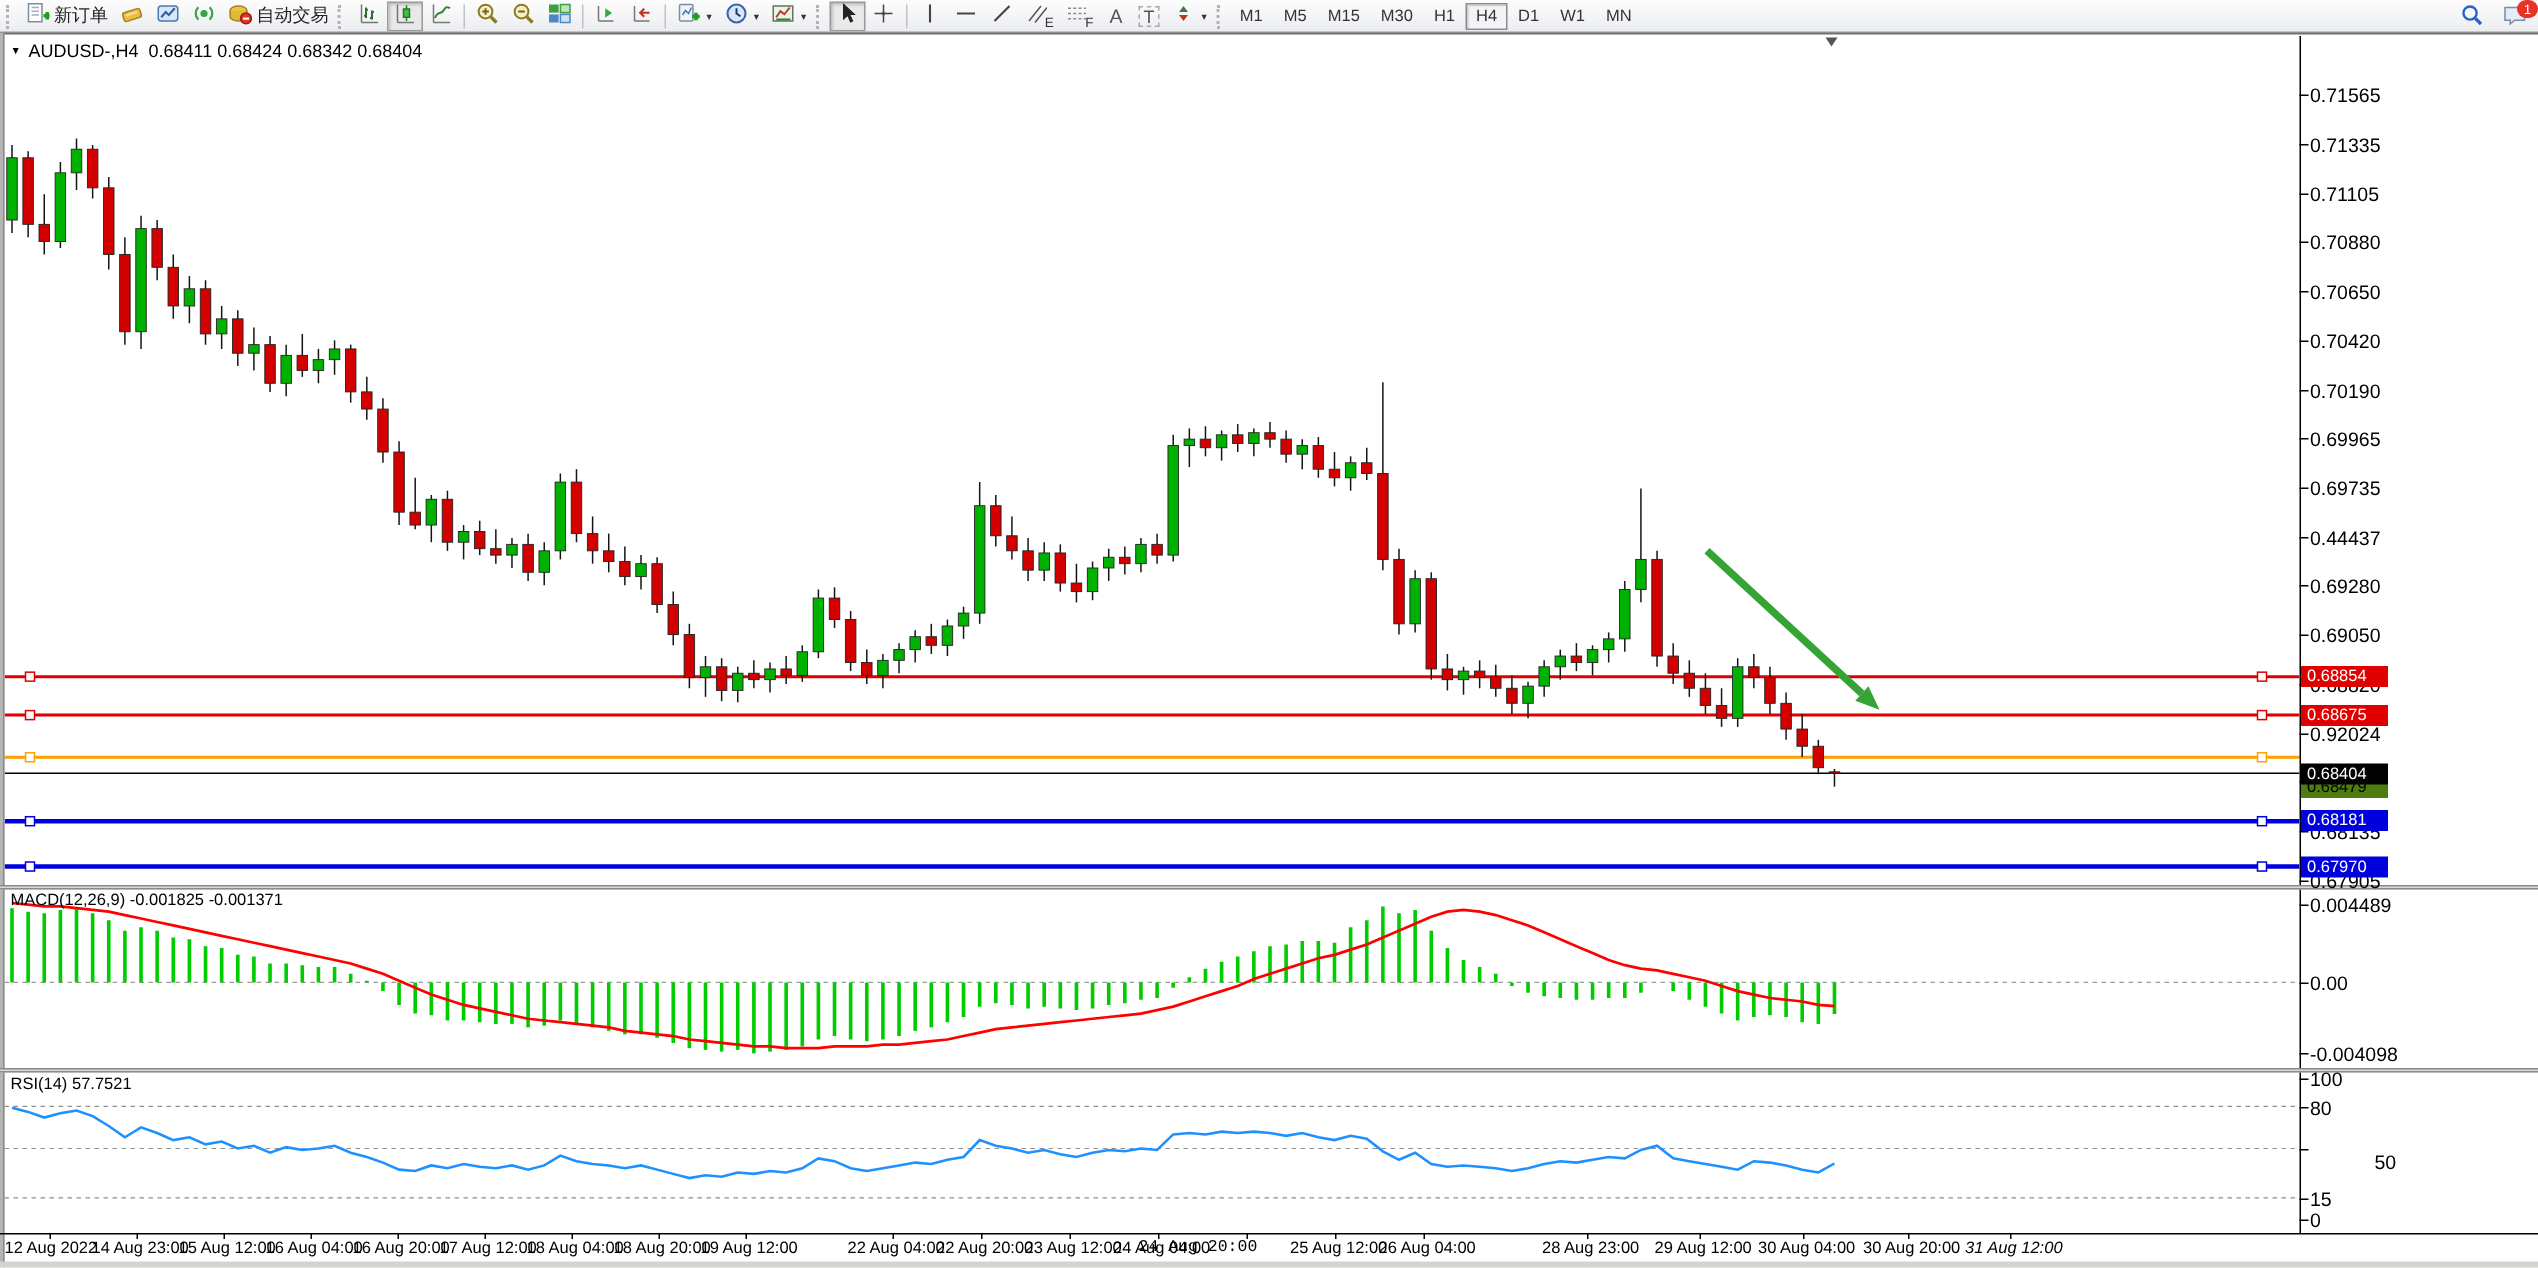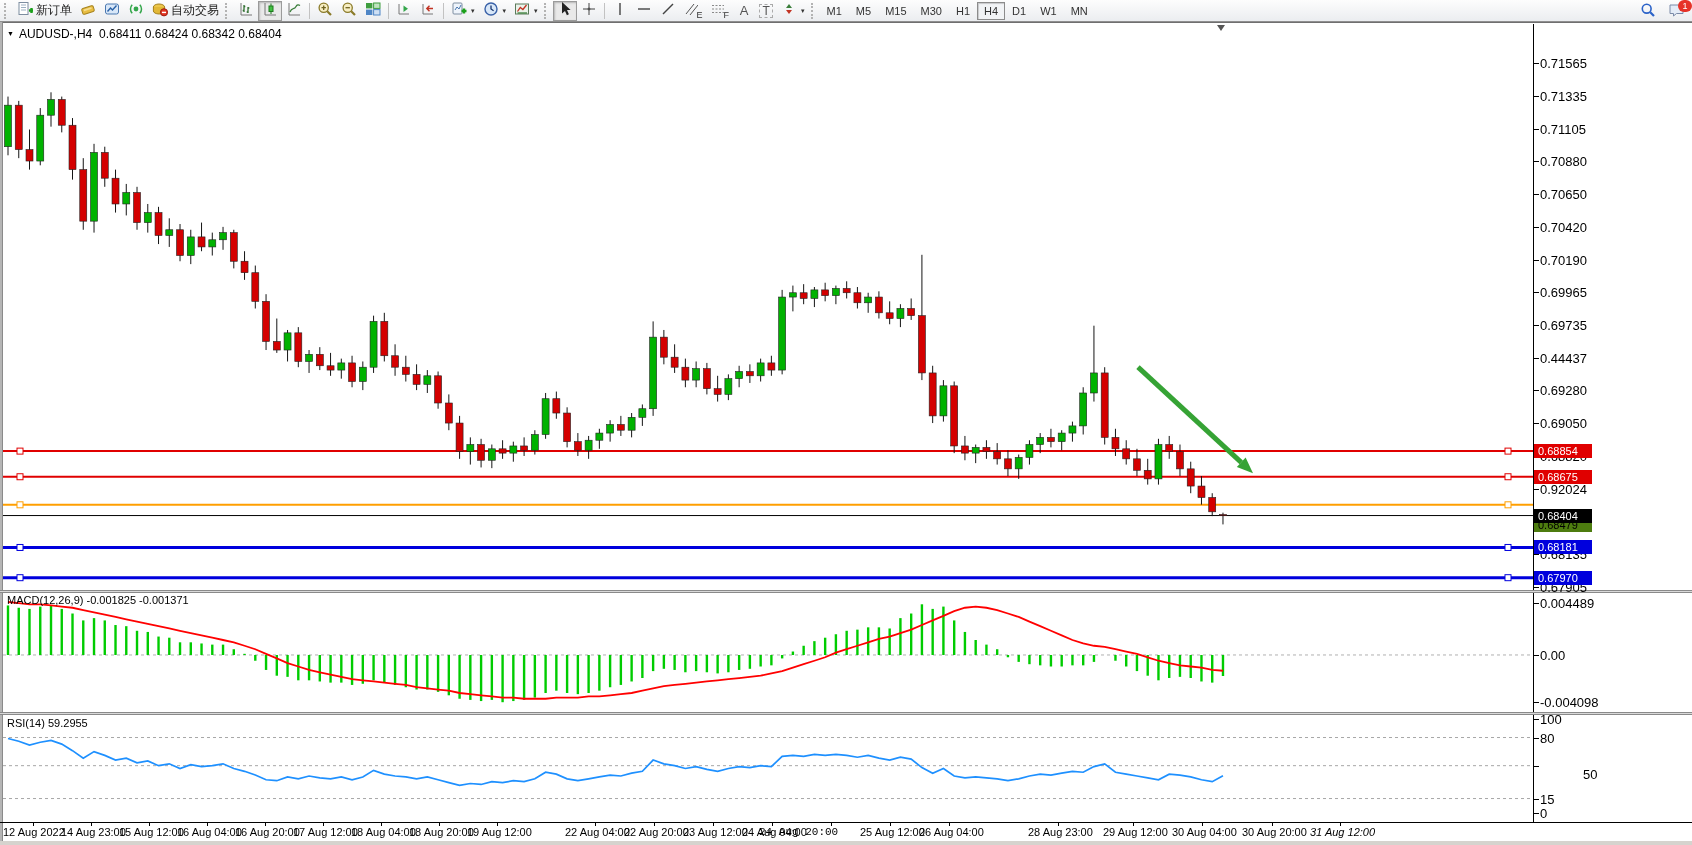--- a/index.html
+++ b/index.html
@@ -666,21 +666,21 @@
   <div class="bottom-strip"></div>
 
   <div class="chart-title">
     <span class="tri">▼</span><span>AUDUSD-,H4</span>&nbsp;&nbsp;<span>0.68411 0.68424 0.68342 0.68404</span>
   </div>
 
   <div class="panel-header" id="macd-header">
     <span>MACD(12,26,9)</span>&nbsp;<span>-0.001825 -0.001371</span>
   </div>
   <div class="panel-header" id="rsi-header">
-    <span>RSI(14)</span>&nbsp;<span>59.2955</span>
+    <span>RSI(14)</span>&nbsp;<span>57.7521</span>
   </div>
 
   <div id="overlay">
       <div class="tick-dash" style="top: 63px;"></div>
       <div class="tick-label" style="top: 56px;">0.71565</div>
       <div class="tick-dash" style="top: 96px;"></div>
       <div class="tick-label" style="top: 89px;">0.71335</div>
       <div class="tick-dash" style="top: 129px;"></div>
       <div class="tick-label" style="top: 122px;">0.71105</div>
       <div class="tick-dash" style="top: 161px;"></div>

